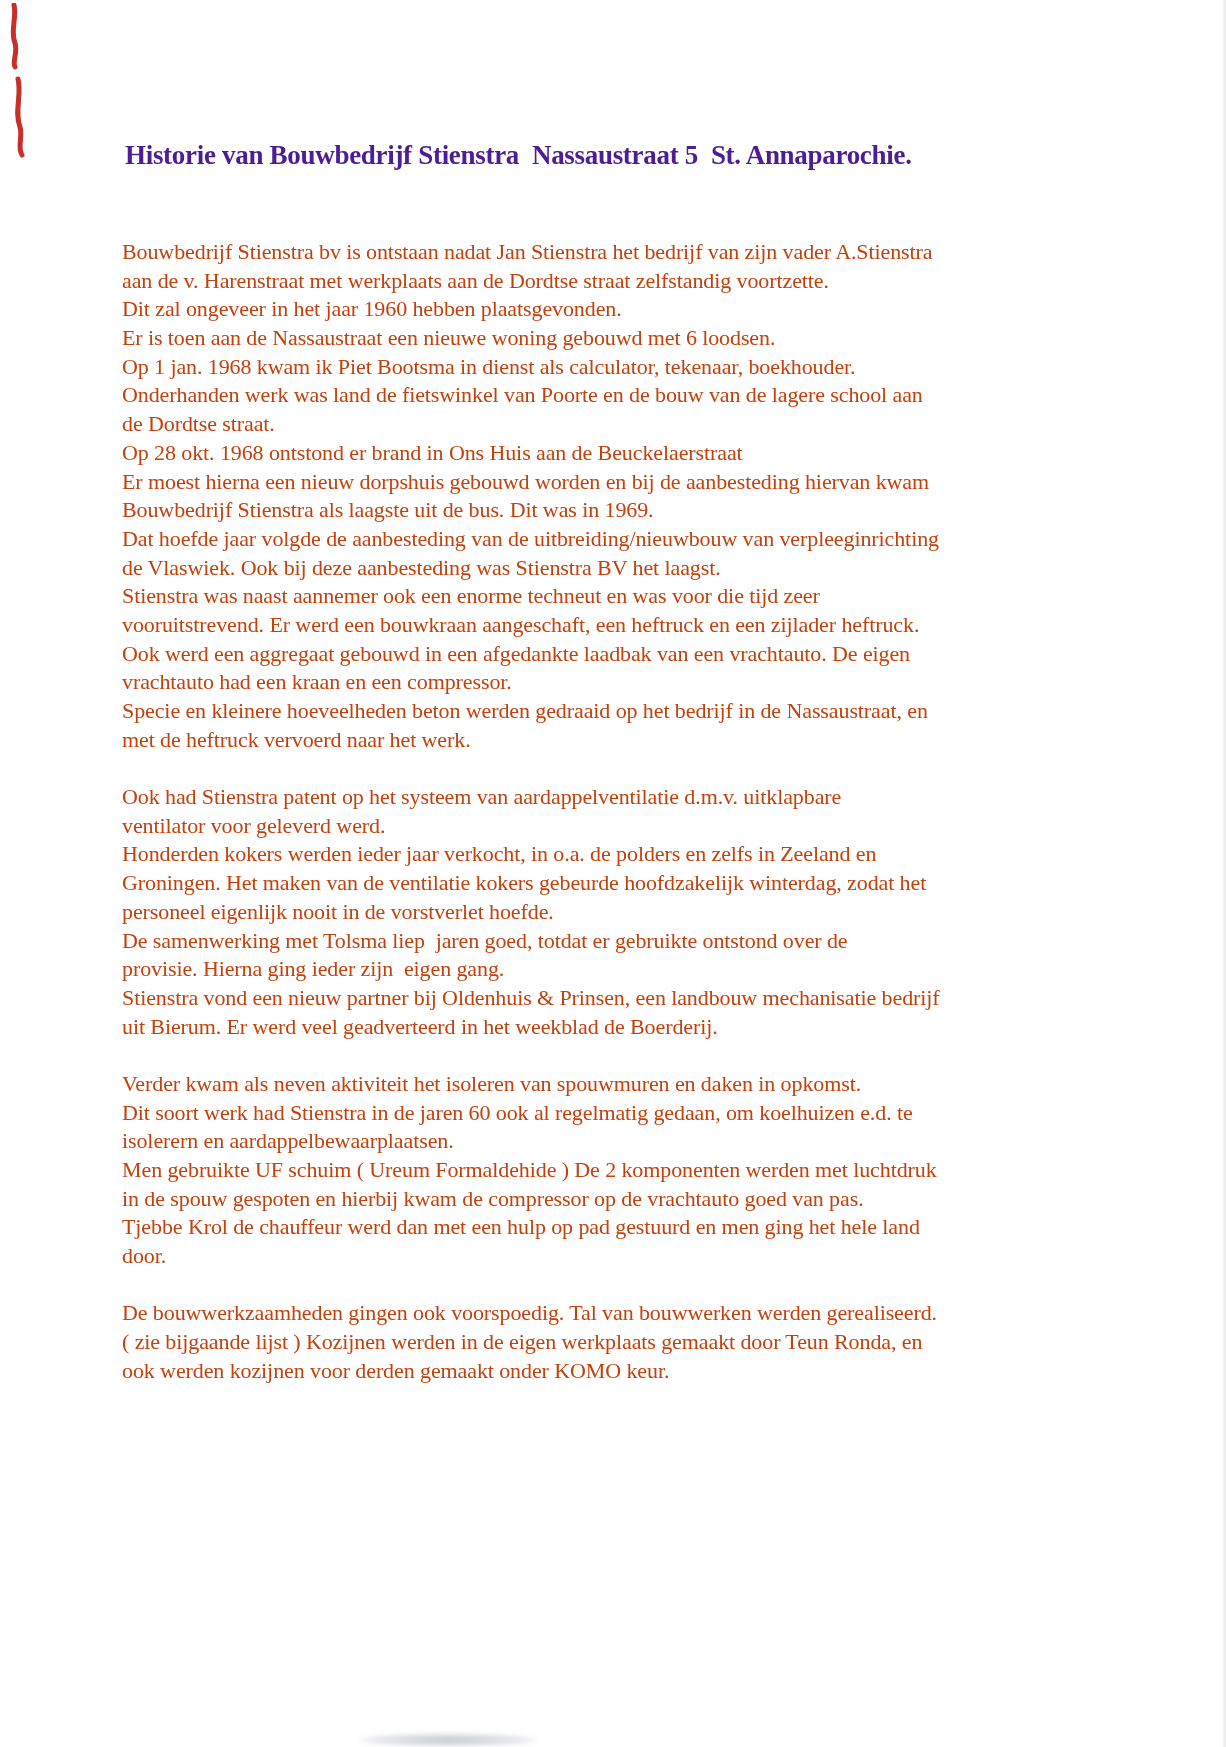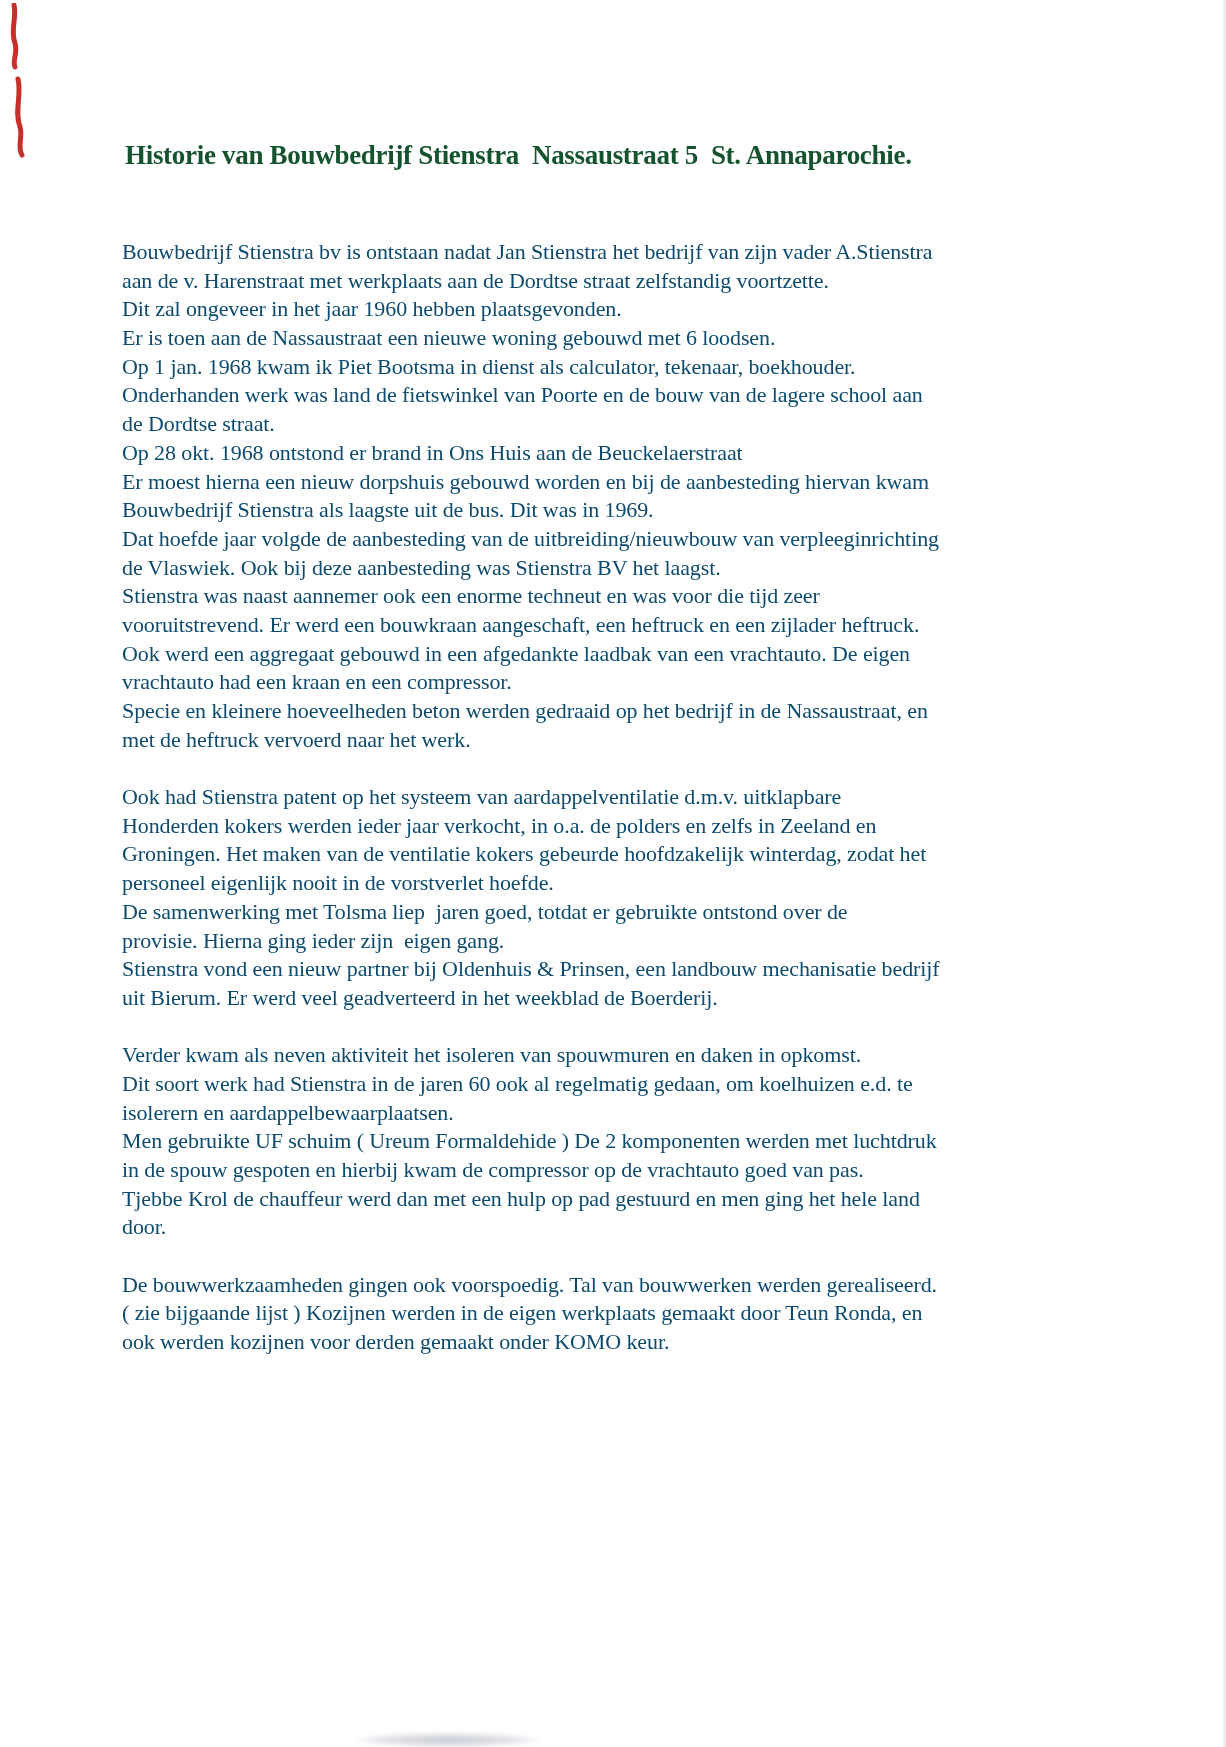--- a/index.html
+++ b/index.html
@@ -17,41 +17,41 @@
     color: #151515;
   }
   .title {
     position: absolute;
     left: 125px;
     top: 139px;
     font-size: 27px;
     font-weight: bold;
     letter-spacing: -0.3px;
     line-height: 32px;
-    color: #14532d;
+    color: #4c1d95;
     white-space: pre;
   }
   .body-block {
     position: absolute;
     left: 122px;
     top: 238px;
     width: 1010px;
   }
   .paragraph {
     margin: 0 0 28.7px 0;
     padding: 0;
   }
   .paragraph:last-child { margin-bottom: 0; }
   .line {
     font-size: 22px;
     line-height: 28.7px;
     height: 28.7px;
     white-space: pre;
     letter-spacing: -0.1px;
-    color: #0c4a6e;
+    color: #c2410c;
   }
   .red-marks {
     position: absolute;
     left: 5px;
     top: 3px;
     width: 30px;
     height: 160px;
   }
   .bottom-smudge {
     position: absolute;
@@ -100,20 +100,21 @@
         <div class="line">de Vlaswiek. Ook bij deze aanbesteding was Stienstra BV het laagst.</div>
         <div class="line">Stienstra was naast aannemer ook een enorme techneut en was voor die tijd zeer</div>
         <div class="line">vooruitstrevend. Er werd een bouwkraan aangeschaft, een heftruck en een zijlader heftruck.</div>
         <div class="line">Ook werd een aggregaat gebouwd in een afgedankte laadbak van een vrachtauto. De eigen</div>
         <div class="line">vrachtauto had een kraan en een compressor.</div>
         <div class="line">Specie en kleinere hoeveelheden beton werden gedraaid op het bedrijf in de Nassaustraat, en</div>
         <div class="line">met de heftruck vervoerd naar het werk.</div>
       </div>
       <div class="paragraph">
         <div class="line">Ook had Stienstra patent op het systeem van aardappelventilatie d.m.v. uitklapbare</div>
+        <div class="line">ventilator voor geleverd werd.</div>
         <div class="line">Honderden kokers werden ieder jaar verkocht, in o.a. de polders en zelfs in Zeeland en</div>
         <div class="line">Groningen. Het maken van de ventilatie kokers gebeurde hoofdzakelijk winterdag, zodat het</div>
         <div class="line">personeel eigenlijk nooit in de vorstverlet hoefde.</div>
         <div class="line">De samenwerking met Tolsma liep  jaren goed, totdat er gebruikte ontstond over de</div>
         <div class="line">provisie. Hierna ging ieder zijn  eigen gang.</div>
         <div class="line">Stienstra vond een nieuw partner bij Oldenhuis &amp; Prinsen, een landbouw mechanisatie bedrijf</div>
         <div class="line">uit Bierum. Er werd veel geadverteerd in het weekblad de Boerderij.</div>
       </div>
       <div class="paragraph">
         <div class="line">Verder kwam als neven aktiviteit het isoleren van spouwmuren en daken in opkomst.</div>

